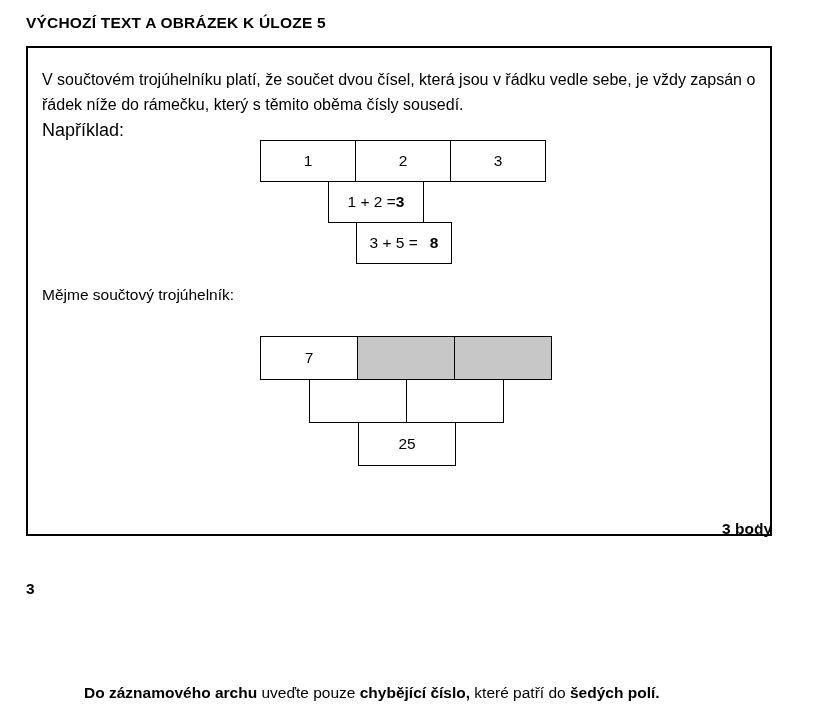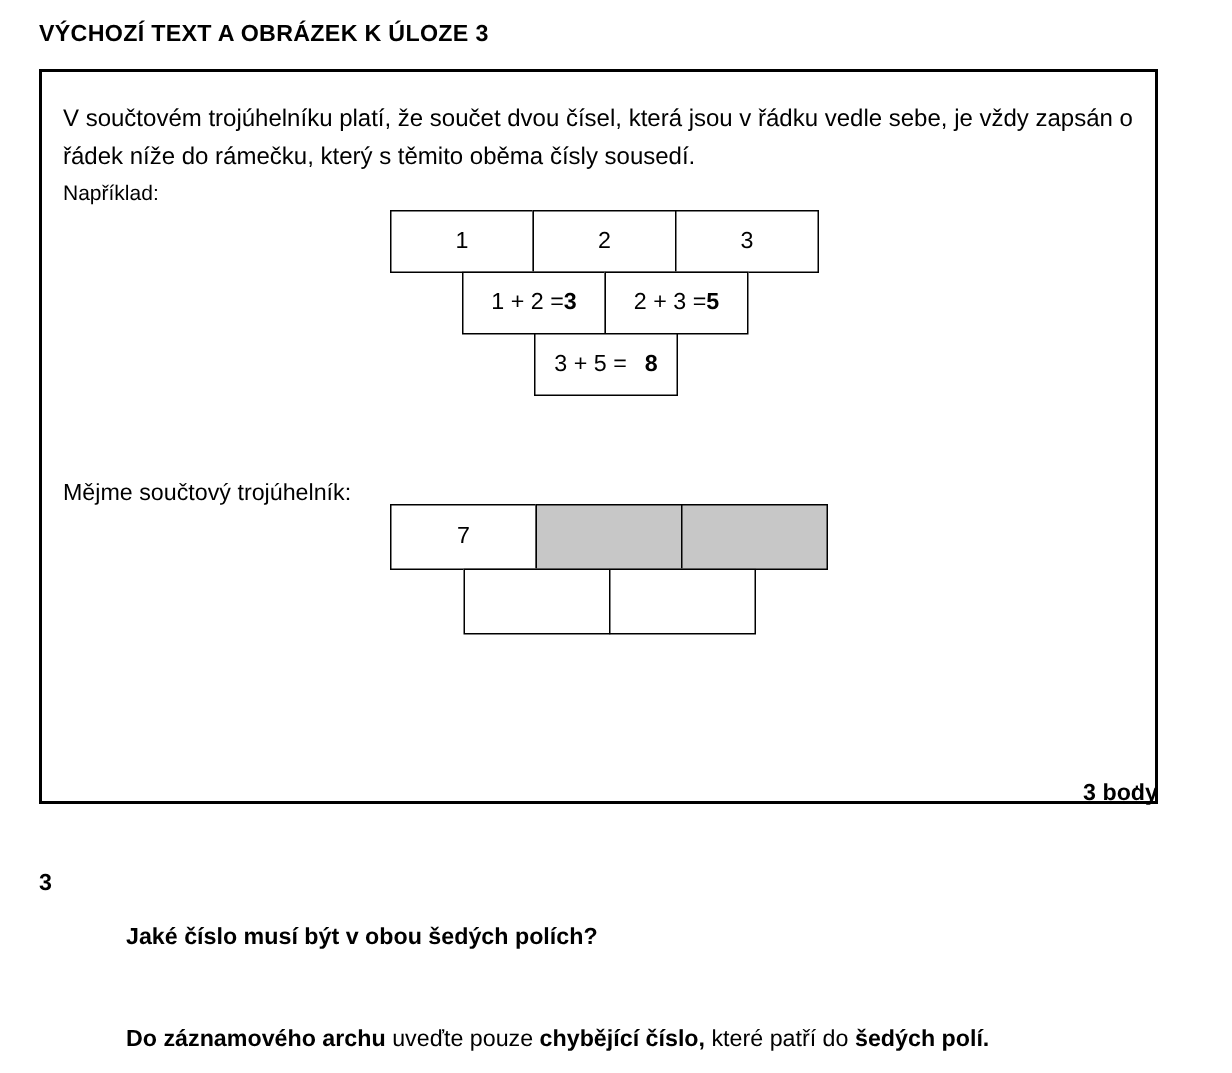--- a/index.html
+++ b/index.html
@@ -44,26 +44,26 @@
     left: 14px;
     top: 20px;
     width: 715px;
     font-size: 16px;
     line-height: 1.55;
   }
   .para-line2 {
     position: absolute;
     left: 14px;
     top: 72px;
-    font-size: 14px;
+    font-size: 18px;
   }
   .mejme {
     position: absolute;
     left: 14px;
-    top: 272px;
+    top: 238px;
     font-size: 15.5px;
   }
   .dot {
     position: absolute;
     right: 10px;
     bottom: 6px;
     font-size: 15px;
     line-height: 1;
   }
 
@@ -87,21 +87,21 @@
   }
   .cell:first-child { margin-left: 0; }
   .row + .row { margin-top: -1px; }
   .cell.grey { background: #c7c7c7; }
   .cell b { font-weight: bold; }
 
   
   #example-triangle { left: 232px; top: 92px; }
   #example-triangle .r1 .cell { width: 96px; height: 42px; }
   #example-triangle .r2 { margin-left: 48px; }
-  #example-triangle .r2 .cell { width: 96px; height: 42px; }
+  #example-triangle .r2 .cell { width: 96px; height: 42px; margin-left: 20px; }
   #example-triangle .r3 { margin-left: 96px; }
   #example-triangle .r3 .cell { width: 96px; height: 42px; gap: 12px; }
 
   
   #task-triangle { left: 232px; top: 288px; }
   #task-triangle .r1 .cell { width: 98px; height: 44px; }
   #task-triangle .r2 { margin-left: 49px; }
   #task-triangle .r2 .cell { width: 98px; height: 44px; }
   #task-triangle .r3 { margin-left: 98px; }
   #task-triangle .r3 .cell { width: 98px; height: 44px; }
@@ -141,42 +141,38 @@
     font-weight: normal;
     margin-top: 32px;
   }
   .qline3 b { font-weight: bold; }
 </style>
 </head>
 <body>
 
 <div class="page">
 
-  <div class="heading">VÝCHOZÍ TEXT A OBRÁZEK K ÚLOZE 3</div>
+  <div class="heading">VÝCHOZÍ TEXT A OBRÁZEK K ÚLOZE 5</div>
 
   <div class="box">
 
     <div class="para">V součtovém trojúhelníku platí, že součet dvou čísel, která jsou v řádku vedle sebe, je vždy zapsán o řádek níže do rámečku, který s těmito oběma čísly sousedí.</div>
     <div class="para-line2">Například:</div>
 
     <div class="tri" id="example-triangle">
       <div class="row r1">
         <div class="cell">1</div>
         <div class="cell">2</div>
         <div class="cell">3</div>
       </div>
       <div class="row r2">
         <div class="cell">
             <span>1 + 2 = </span>
             <b>3</b>
           </div>
-        <div class="cell">
-            <span>2 + 3 = </span>
-            <b>5</b>
-          </div>
       </div>
       <div class="row r3">
         <div class="cell">
             <span>3 + 5 = </span>
             <b>8</b>
           </div>
       </div>
     </div>
 
     <div class="mejme">Mějme součtový trojúhelník:</div>
@@ -184,24 +180,26 @@
     <div class="tri" id="task-triangle">
       <div class="row r1">
         <div class="cell">7</div>
         <div class="cell grey"></div>
         <div class="cell grey"></div>
       </div>
       <div class="row r2">
         <div class="cell"></div>
         <div class="cell"></div>
       </div>
+      <div class="row r3">
+        <div class="cell">25</div>
+      </div>
     </div>
 
     <div class="dot">.</div>
   </div>
 
   <div class="points">3 body</div>
 
   <div class="qnum">3</div>
-  <div class="qline2">Jaké číslo musí být v obou šedých polích?</div>
   <div class="qline3"><b>Do záznamového archu </b><span>uveďte pouze </span><b>chybějící číslo,</b><span> které patří do </span><b>šedých polí.</b></div>
 
 </div>
 
 </body></html>

